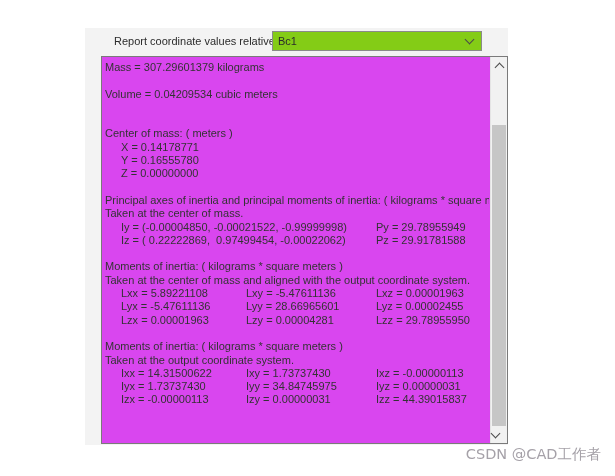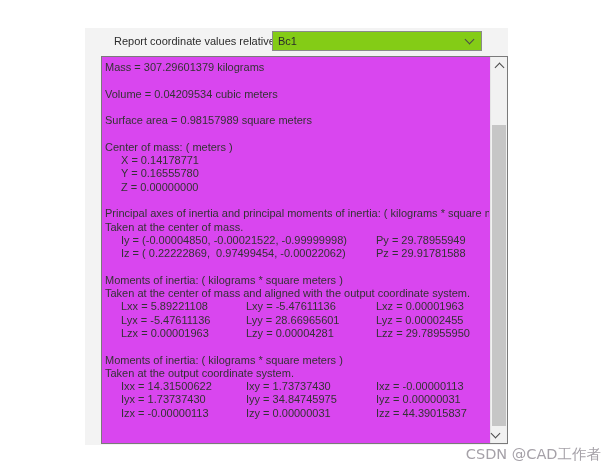--- a/index.html
+++ b/index.html
@@ -153,21 +153,20 @@
       </div>
     </div>
 
     <div class="textbox">
       <div class="report">
 
         <div class="ln">Mass = 307.29601379 kilograms</div>
         <div class="blank"></div>
         <div class="ln">Volume = 0.04209534 cubic meters</div>
         <div class="blank"></div>
-        <div class="ln">Surface area = 0.98157989 square meters</div>
         <div class="blank"></div>
 
         <div class="ln">Center of mass: ( meters )</div>
         <div class="ln indent">X = 0.14178771</div>
         <div class="ln indent">Y = 0.16555780</div>
         <div class="ln indent">Z = 0.00000000</div>
         <div class="blank"></div>
 
         <div class="ln">Principal axes of inertia and principal moments of inertia: ( kilograms * square meters )</div>
         <div class="ln">Taken at the center of mass.</div>

